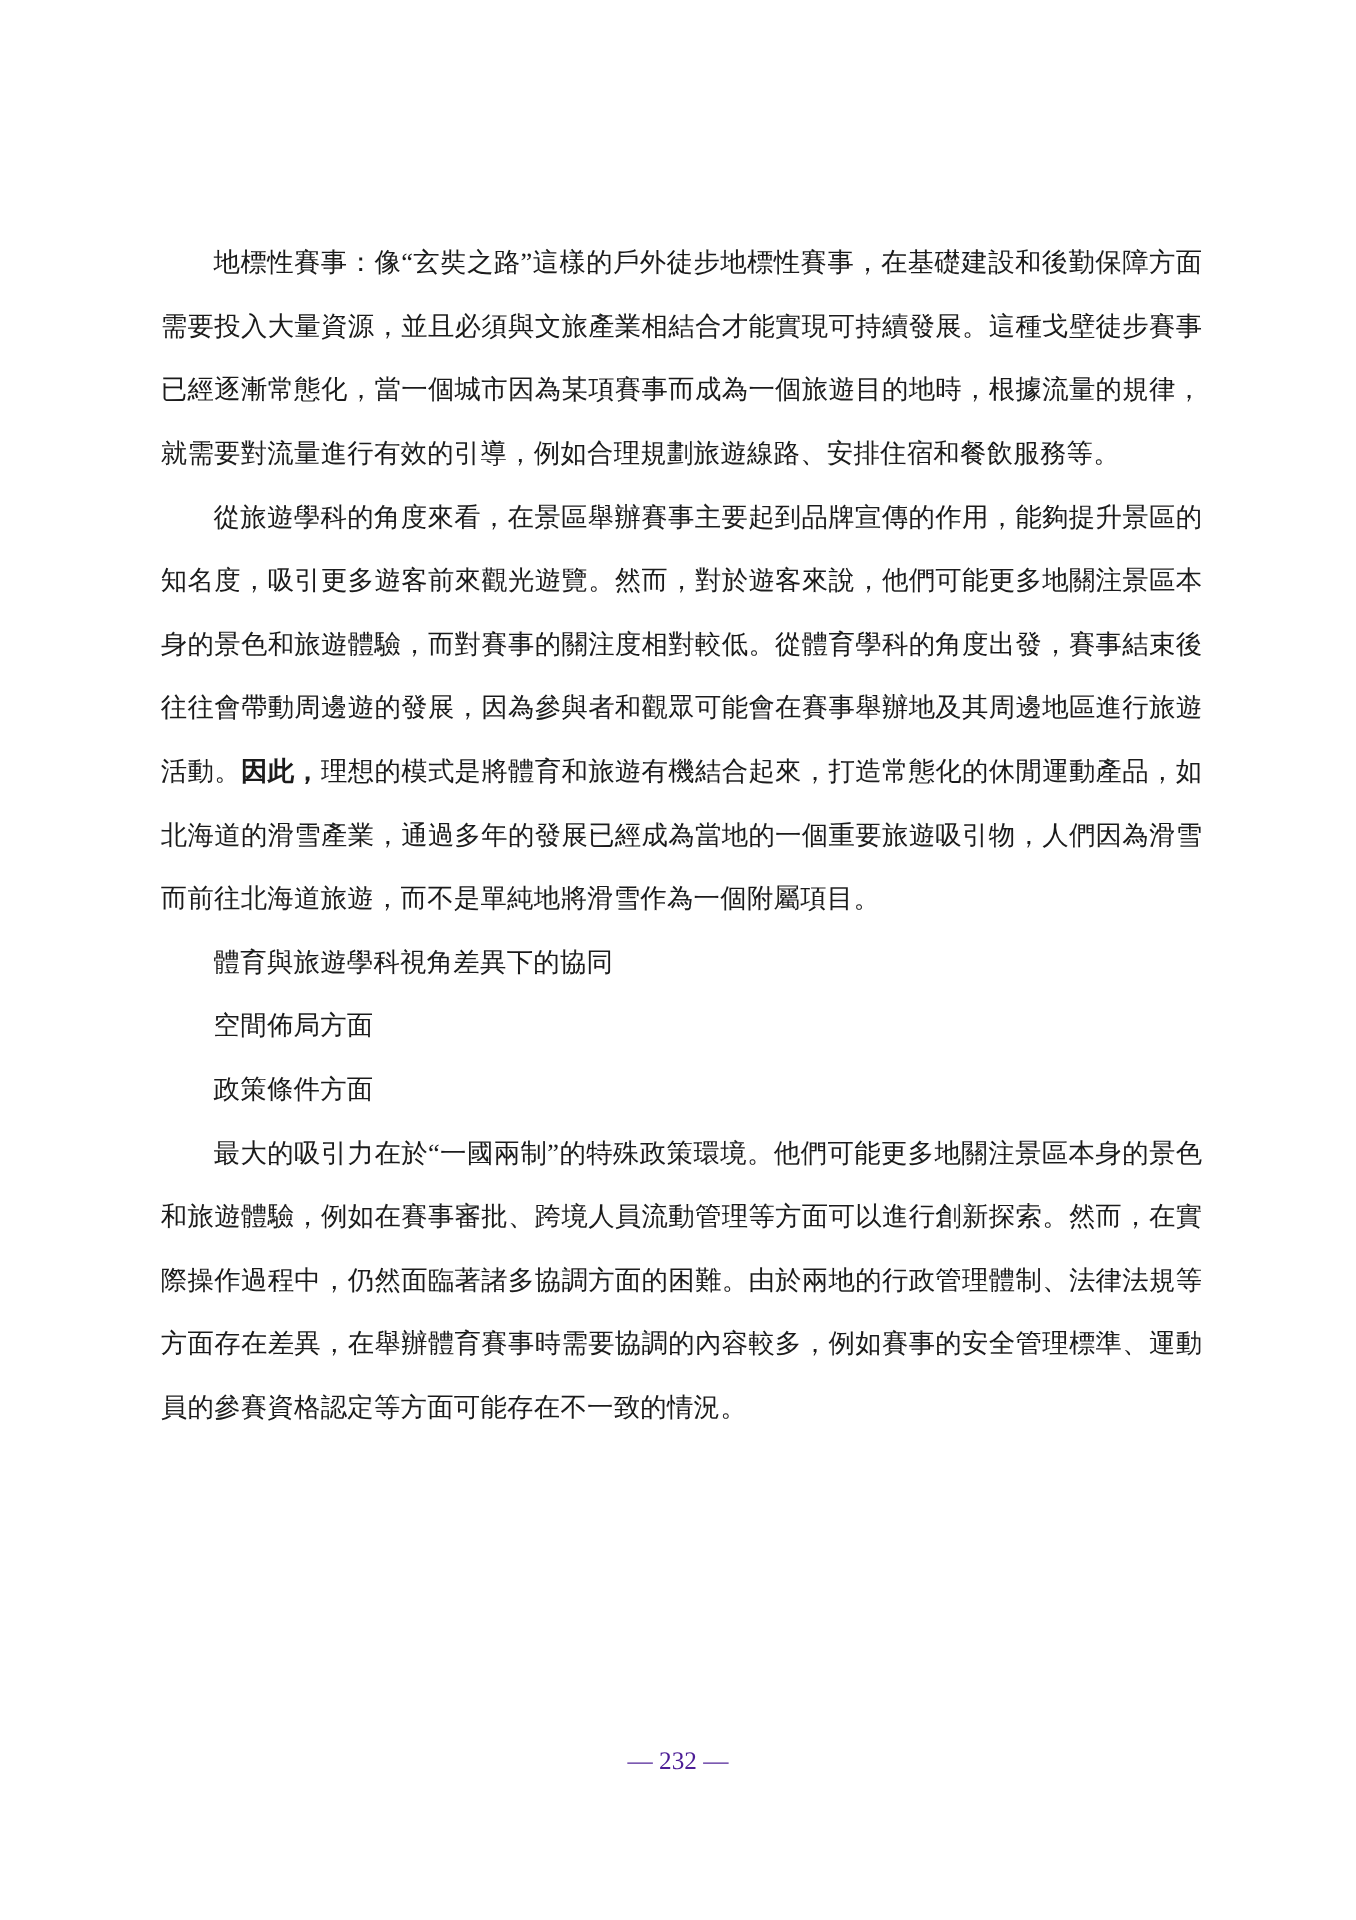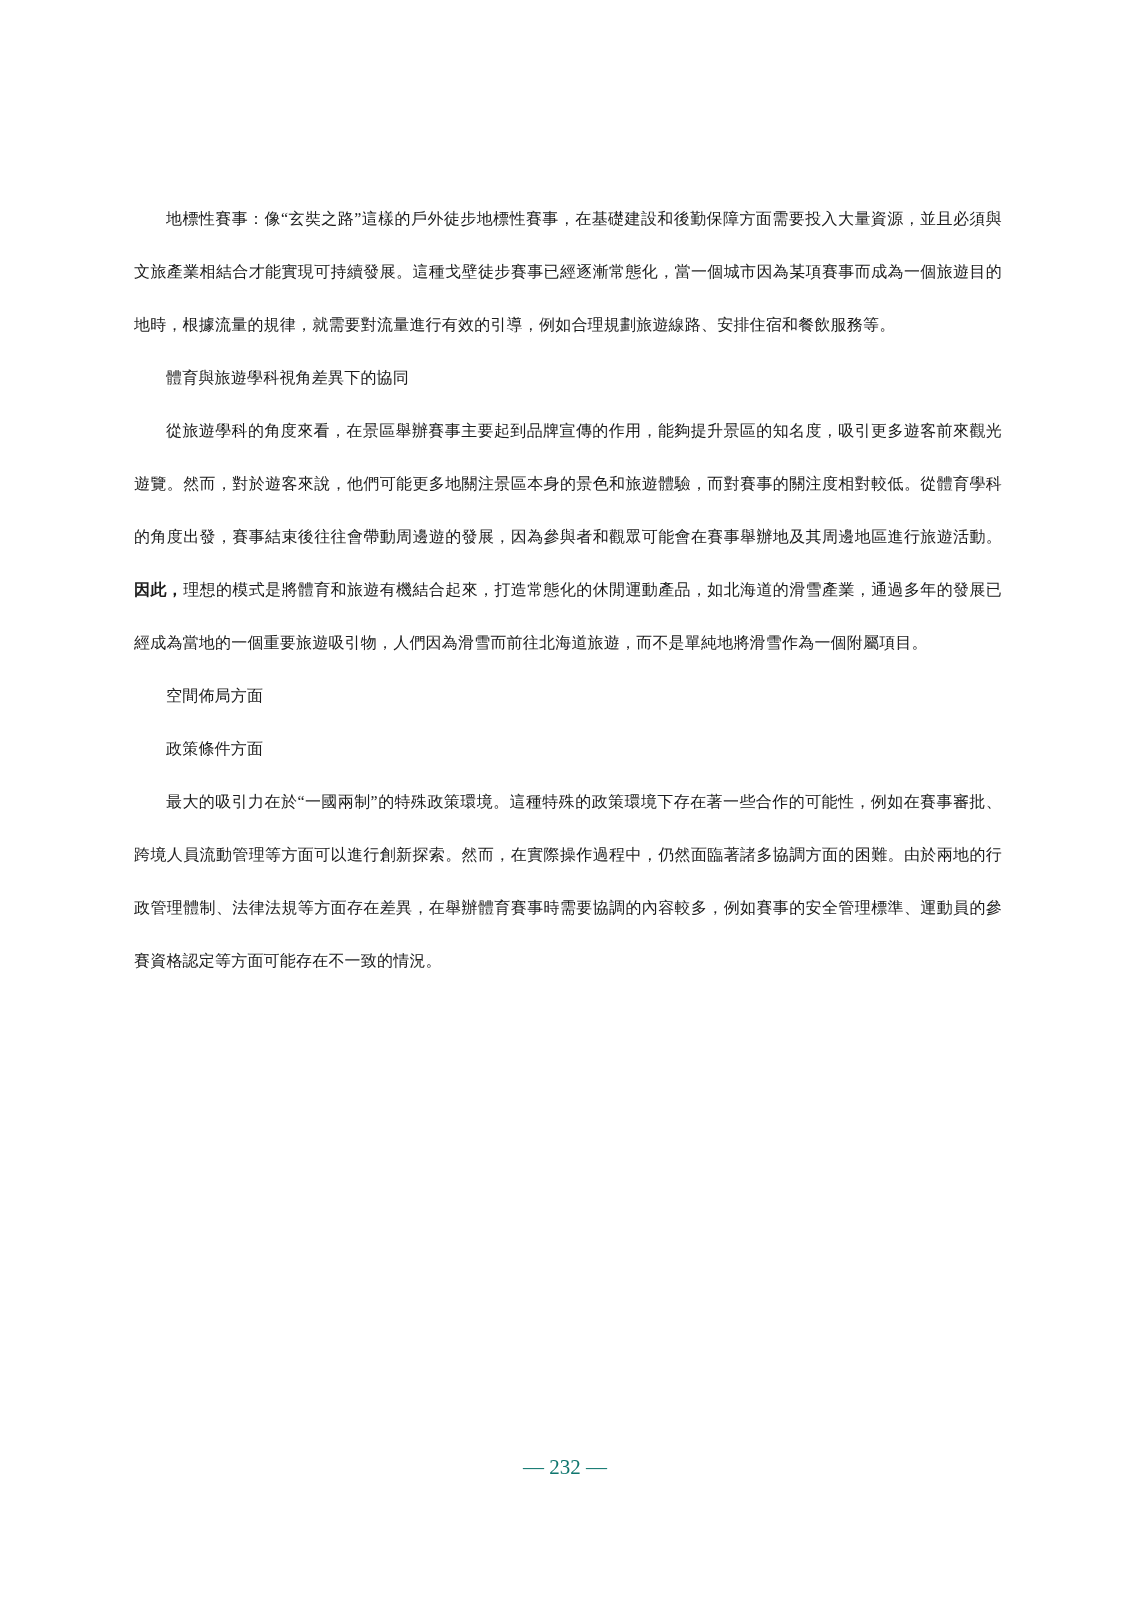--- a/index.html
+++ b/index.html
@@ -14,21 +14,21 @@
     background: #ffffff;
     overflow: hidden;
     font-family: "Liberation Serif", "DejaVu Serif", serif;
     color: #1b1b1b;
   }
   .content {
     position: absolute;
     left: 134px;
     top: 192px;
     width: 868px;
-    font-size: 16px;
+    font-size: 22px;
     line-height: 53px;
     text-align: justify;
     letter-spacing: 0.2px;
   }
   .content p {
     margin: 0;
     padding: 0;
     text-indent: 2em;
   }
   .heading {
@@ -38,37 +38,37 @@
     font-weight: bold;
   }
   .footer {
     position: absolute;
     left: 0;
     top: 1452px;
     width: 100%;
     text-align: center;
     font-size: 21px;
     line-height: 30px;
-    color: #0f766e;
+    color: #4c1d95;
   }
 </style>
 </head>
 <body>
 
 <div class="page">
   <div class="content">
     <p>地標性賽事：像“玄奘之路”這樣的戶外徒步地標性賽事，在基礎建設和後勤保障方面需要投入大量資源，並且必須與文旅產業相結合才能實現可持續發展。這種戈壁徒步賽事已經逐漸常態化，當一個城市因為某項賽事而成為一個旅遊目的地時，根據流量的規律，就需要對流量進行有效的引導，例如合理規劃旅遊線路、安排住宿和餐飲服務等。</p>
 
+    <p><span>從旅遊學科的角度來看，在景區舉辦賽事主要起到品牌宣傳的作用，能夠提升景區的知名度，吸引更多遊客前來觀光遊覽。然而，對於遊客來說，他們可能更多地關注景區本身的景色和旅遊體驗，而對賽事的關注度相對較低。從體育學科的角度出發，賽事結束後往往會帶動周邊遊的發展，因為參與者和觀眾可能會在賽事舉辦地及其周邊地區進行旅遊活動。</span><span class="bold-seg">因此，</span><span>理想的模式是將體育和旅遊有機結合起來，打造常態化的休閒運動產品，如北海道的滑雪產業，通過多年的發展已經成為當地的一個重要旅遊吸引物，人們因為滑雪而前往北海道旅遊，而不是單純地將滑雪作為一個附屬項目。</span></p>
+
     <p>體育與旅遊學科視角差異下的協同</p>
-
-    <p><span>從旅遊學科的角度來看，在景區舉辦賽事主要起到品牌宣傳的作用，能夠提升景區的知名度，吸引更多遊客前來觀光遊覽。然而，對於遊客來說，他們可能更多地關注景區本身的景色和旅遊體驗，而對賽事的關注度相對較低。從體育學科的角度出發，賽事結束後往往會帶動周邊遊的發展，因為參與者和觀眾可能會在賽事舉辦地及其周邊地區進行旅遊活動。</span><span class="bold-seg">因此，</span><span>理想的模式是將體育和旅遊有機結合起來，打造常態化的休閒運動產品，如北海道的滑雪產業，通過多年的發展已經成為當地的一個重要旅遊吸引物，人們因為滑雪而前往北海道旅遊，而不是單純地將滑雪作為一個附屬項目。</span></p>
 
 
     <p>空間佈局方面</p>
 
 
     <p>政策條件方面</p>
 
-    <p>最大的吸引力在於“一國兩制”的特殊政策環境。這種特殊的政策環境下存在著一些合作的可能性，例如在賽事審批、跨境人員流動管理等方面可以進行創新探索。然而，在實際操作過程中，仍然面臨著諸多協調方面的困難。由於兩地的行政管理體制、法律法規等方面存在差異，在舉辦體育賽事時需要協調的內容較多，例如賽事的安全管理標準、運動員的參賽資格認定等方面可能存在不一致的情況。</p>
+    <p>最大的吸引力在於“一國兩制”的特殊政策環境。他們可能更多地關注景區本身的景色和旅遊體驗，例如在賽事審批、跨境人員流動管理等方面可以進行創新探索。然而，在實際操作過程中，仍然面臨著諸多協調方面的困難。由於兩地的行政管理體制、法律法規等方面存在差異，在舉辦體育賽事時需要協調的內容較多，例如賽事的安全管理標準、運動員的參賽資格認定等方面可能存在不一致的情況。</p>
   </div>
 
   <div class="footer">— 232 —</div>
 </div>
 
 </body></html>

